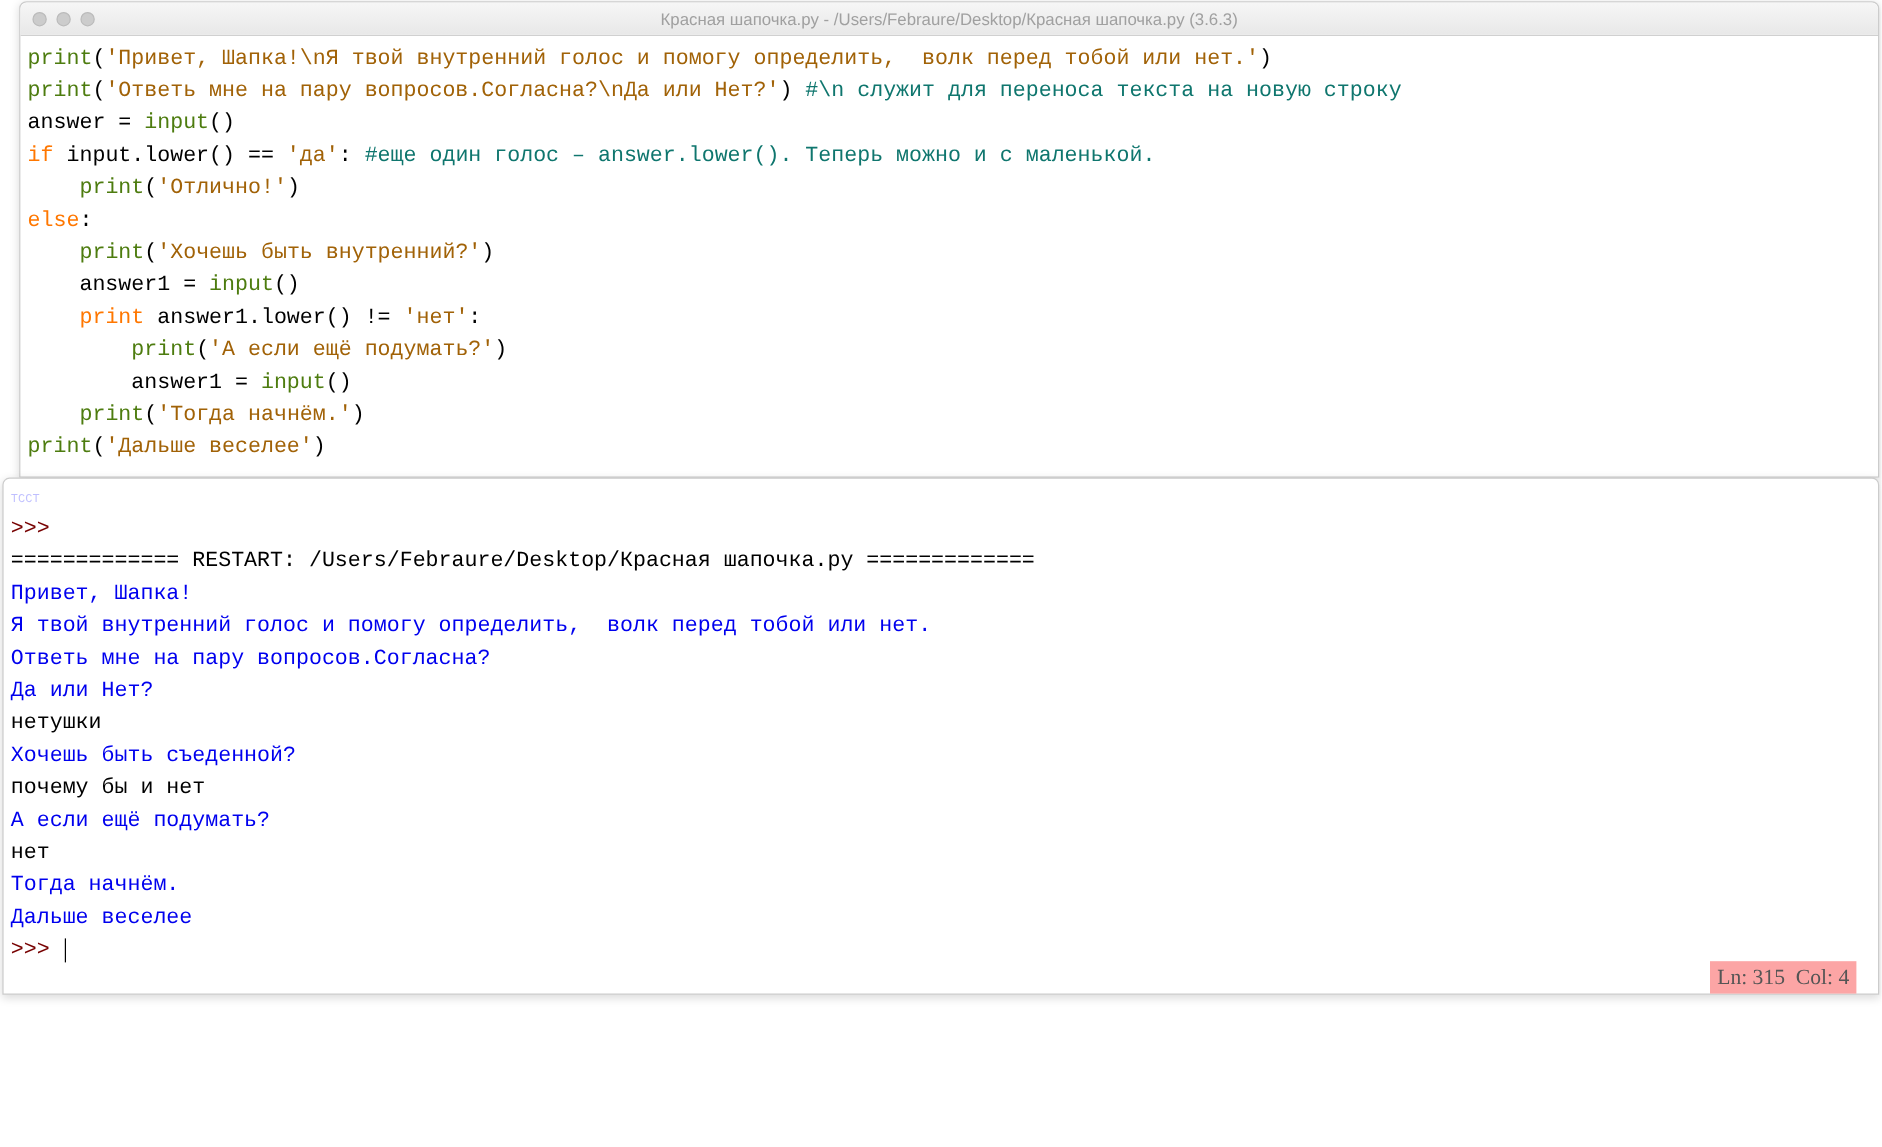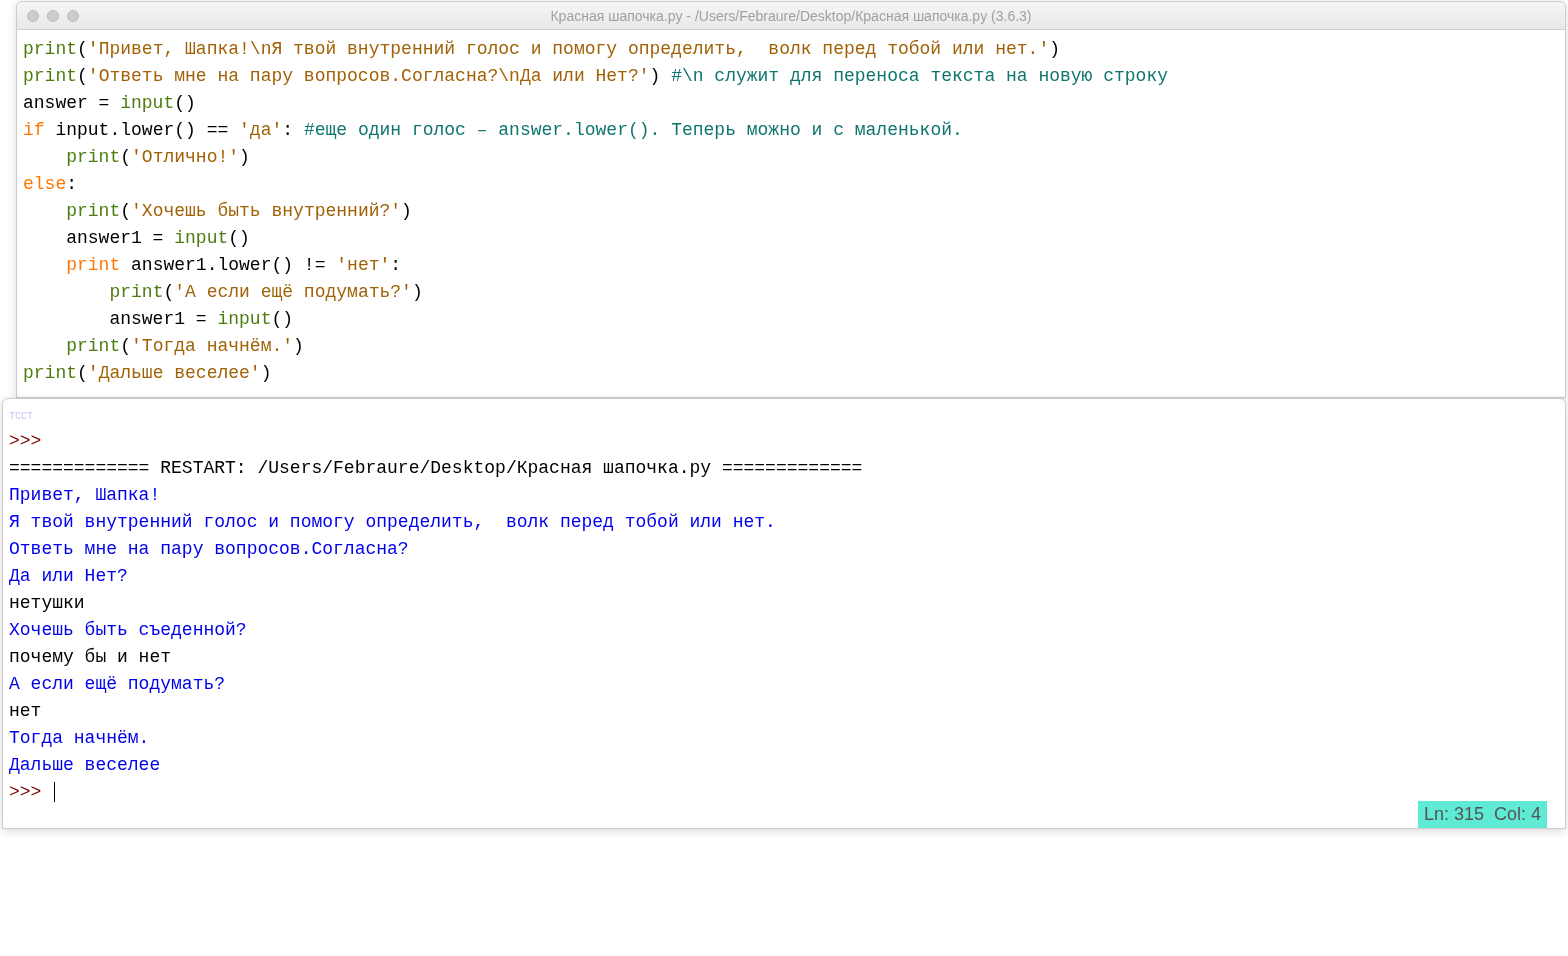--- a/index.html
+++ b/index.html
@@ -71,24 +71,24 @@
     .kw-purple { color: #4d7c0f; }
     .str-green { color: #a16207; }
     .comment-red { color: #0f766e; }
     .out-blue { color: #0000ee; }
     .prompt-brown { color: #770000; }
     .truncated-blue { color: #3030ff; }
     .statusbar {
       position: absolute;
       bottom: 0;
       right: 18px;
-      font-family: Liberation Sans, sans-serif;
+      font-family: Liberation Serif, serif;
       font-size: 18px;
       color: #555;
-      background: #5eead4;
+      background: #fca5a5;
       padding: 0px 6px;
     }
     .window-top {
       margin: 1px 2px 0 16px;
     }
     .window-bottom {
       margin: 0 2px;
     }
     .cursor {
       display: inline-block;

